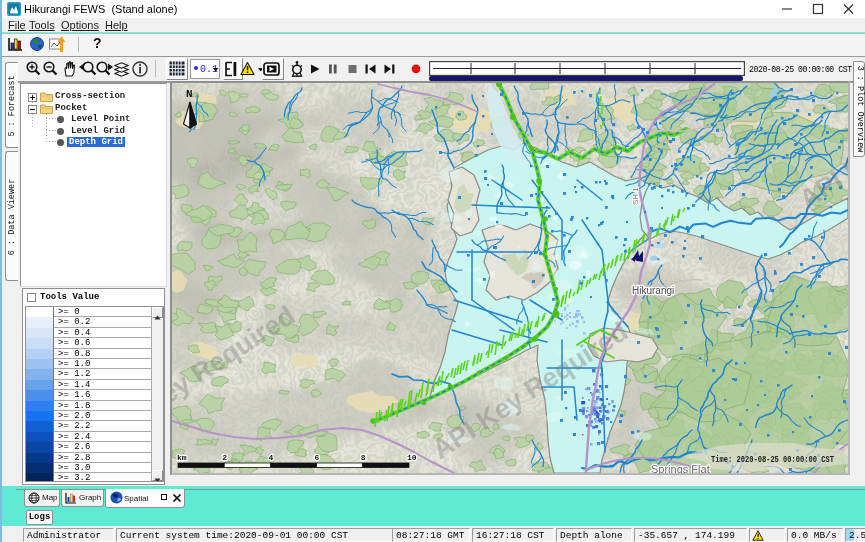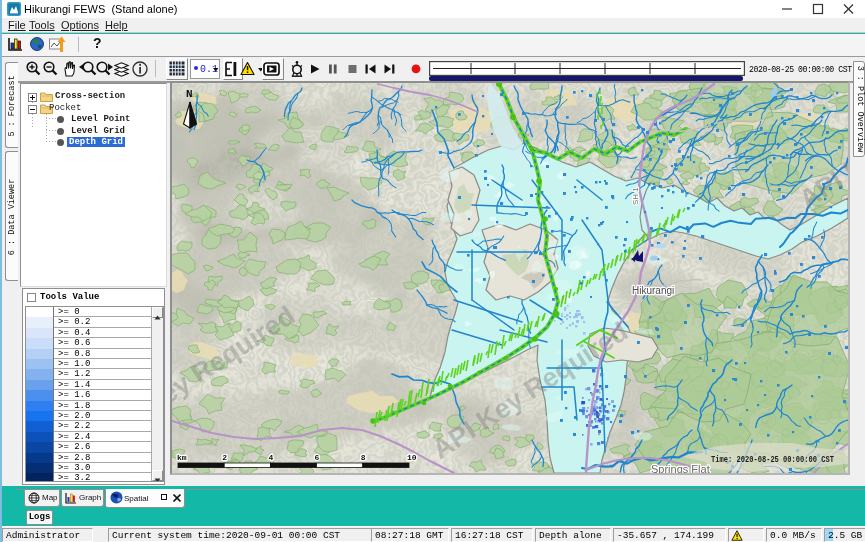--- a/index.html
+++ b/index.html
@@ -1,17 +1,17 @@
 <!DOCTYPE html>
 <html><head><meta charset="utf-8">
 <style>
 * { margin:0; padding:0; box-sizing:border-box; }
 html,body { width:865px; height:542px; overflow:hidden; background:#f0f0f0;
   font-family:"Liberation Sans",sans-serif; }
-#app { position:relative; width:865px; height:542px; background:#14b8a6;
+#app { position:relative; width:865px; height:542px; background:#5eead4;
   border-left:2px solid #7ebde0; }
 .abs { position:absolute; }
 .mono { font-family:"Liberation Mono",monospace; }
 
 #title { left:0; top:0; width:863px; height:18px; background:#ffffff; }
 #title .txt { position:absolute; left:22px; top:3px; font-size:11px; color:#000; }
 #winbtn { position:absolute; top:0; right:0; width:140px; height:18px; }
 
 #menu { left:0; top:18px; width:863px; height:15px; background:#f0f0f0;
   border-bottom:1px solid #c8c8c8; font-size:11px; color:#1a1a1a; }
@@ -44,21 +44,21 @@
 #map svg { display:block; }
 
 #tabline { left:14px; top:489px; width:849px; height:1px; background:#8f8f8f; }
 .btab { position:absolute; background:#f2f2f2; border:1px solid #8f8f8f; border-top:none;
   border-radius:0 0 3px 3px; font-family:Liberation Sans, sans-serif; font-size:8px;
   color:#111; }
 
 #status { left:0; top:526px; width:865px; height:16px; background:#f0f0f0;
   border-top:1px solid #ffffff; font-family:"Liberation Mono",monospace; font-size:9.5px;
   color:#000; }
-.scell { position:absolute; top:1px; height:14px; border:1px solid; border-color:#9d9d9d #fff #fff #9d9d9d; padding:1px 3px 0 3px; white-space:nowrap; overflow:hidden; }
+.scell { position:absolute; top:1px; height:14px; border:1px solid; border-color:#9d9d9d #fff #fff #9d9d9d; padding:1px 3px 0 3px; white-space:nowrap; overflow:hidden;margin-left:21px; }
 </style></head>
 <body>
 <div id="app">
 
 <div id="title" class="abs">
   <svg class="abs" style="left:5px;top:2px" width="14" height="14" viewBox="0 0 14 14">
     <rect x="0" y="0" width="14" height="14" rx="2" fill="#2e9bc0"></rect>
     <rect x="1.5" y="1.5" width="11" height="11" rx="1" fill="#1279a8"></rect>
     <path d="M3,10 L5,5 L7,8 L9,4 L11,10 Z" fill="#fff"></path>
     <rect x="3" y="10" width="8" height="1.4" fill="#fff"></rect>
@@ -264,21 +264,21 @@
           <rect x="0.5" y="0.5" width="8" height="8" fill="#fff" stroke="#848484"></rect>
           <line x1="2" y1="4.5" x2="7" y2="4.5" stroke="#111" stroke-width="1"></line>
         </svg>
       </div>
 <div style="position:absolute;left:19px;top:19px;width:13px;height:11px">
         <svg width="13" height="11" viewBox="0 0 13 11" style="position:absolute;left:0;top:0">
           <path d="M0.5,2 L5,2 L6,3.5 L12.5,3.5 L12.5,10.5 L0.5,10.5 Z" fill="#f5d284" stroke="#c9a24a" stroke-width="1"></path>
           <path d="M0.5,5 L12.5,5" stroke="#e2bc62" stroke-width="1"></path>
         </svg>
       </div>
-<div style="position:absolute;left:28px;top:19px;font-weight:normal">Pocket</div>
+<div style="position:absolute;left:34px;top:19px;font-weight:bold">Pocket</div>
 <div style="position:absolute;left:36px;top:30px;width:7px;height:7px">
         <span style="position:absolute;left:0;top:2px;width:7px;height:7px;border-radius:50%;background:#555"></span>
       </div>
 <div style="position:absolute;left:50px;top:30px;font-weight:bold">Level Point</div>
 <div style="position:absolute;left:36px;top:42px;width:7px;height:7px">
         <span style="position:absolute;left:0;top:2px;width:7px;height:7px;border-radius:50%;background:#555"></span>
       </div>
 <div style="position:absolute;left:50px;top:42px;font-weight:bold">Level Grid</div>
 <div style="position:absolute;left:36px;top:53px;width:7px;height:7px">
         <span style="position:absolute;left:0;top:2px;width:7px;height:7px;border-radius:50%;background:#555"></span>
@@ -1814,21 +1814,21 @@
   <span style="position:absolute;left:55px;top:5px;width:6px;height:6px;border:1.4px solid #111"></span>
   <svg style="position:absolute;left:66px;top:4px" width="10" height="10">
         <line x1="1.5" y1="1.5" x2="8.5" y2="8.5" stroke="#111" stroke-width="1.7"></line>
         <line x1="8.5" y1="1.5" x2="1.5" y2="8.5" stroke="#111" stroke-width="1.7"></line>
       </svg>
 </div>
 <div class="abs mono" style="left:24px;top:510px;width:27px;height:15px;background:#f6f6f6;border:1px solid #8f8f8f;border-radius:2px;font-size:9px;font-weight:bold;text-align:center;padding-top:1px">Logs</div>
 
 <div id="status" class="abs">
 <div class="scell" style="left:0px;width:91px">Administrator</div>
-<div class="scell" style="left:106px;width:302px">Current system time:2020-09-01 00:00 CST</div>
+<div class="scell" style="left:93px;width:302px">Current system time:2020-09-01 00:00 CST</div>
 <div class="scell" style="left:369px;width:78px">08:27:18 GMT</div>
 <div class="scell" style="left:449px;width:82px">16:27:18 CST</div>
 <div class="scell" style="left:533px;width:76px">Depth alone</div>
 <div class="scell" style="left:611px;width:113px">-35.657 , 174.199</div>
 <div class="scell" style="left:726px;width:36px">
         <svg width="12" height="11" viewBox="0 0 16 15" style="position:absolute;left:2px;top:1px">
           <path d="M8,1 L15,14 L1,14 Z" fill="#ffe000" stroke="#111" stroke-width="1.2" stroke-linejoin="round"></path>
           <rect x="7.3" y="5" width="1.6" height="4.5" fill="#111"></rect>
           <rect x="7.3" y="10.8" width="1.6" height="1.7" fill="#111"></rect>
         </svg>

